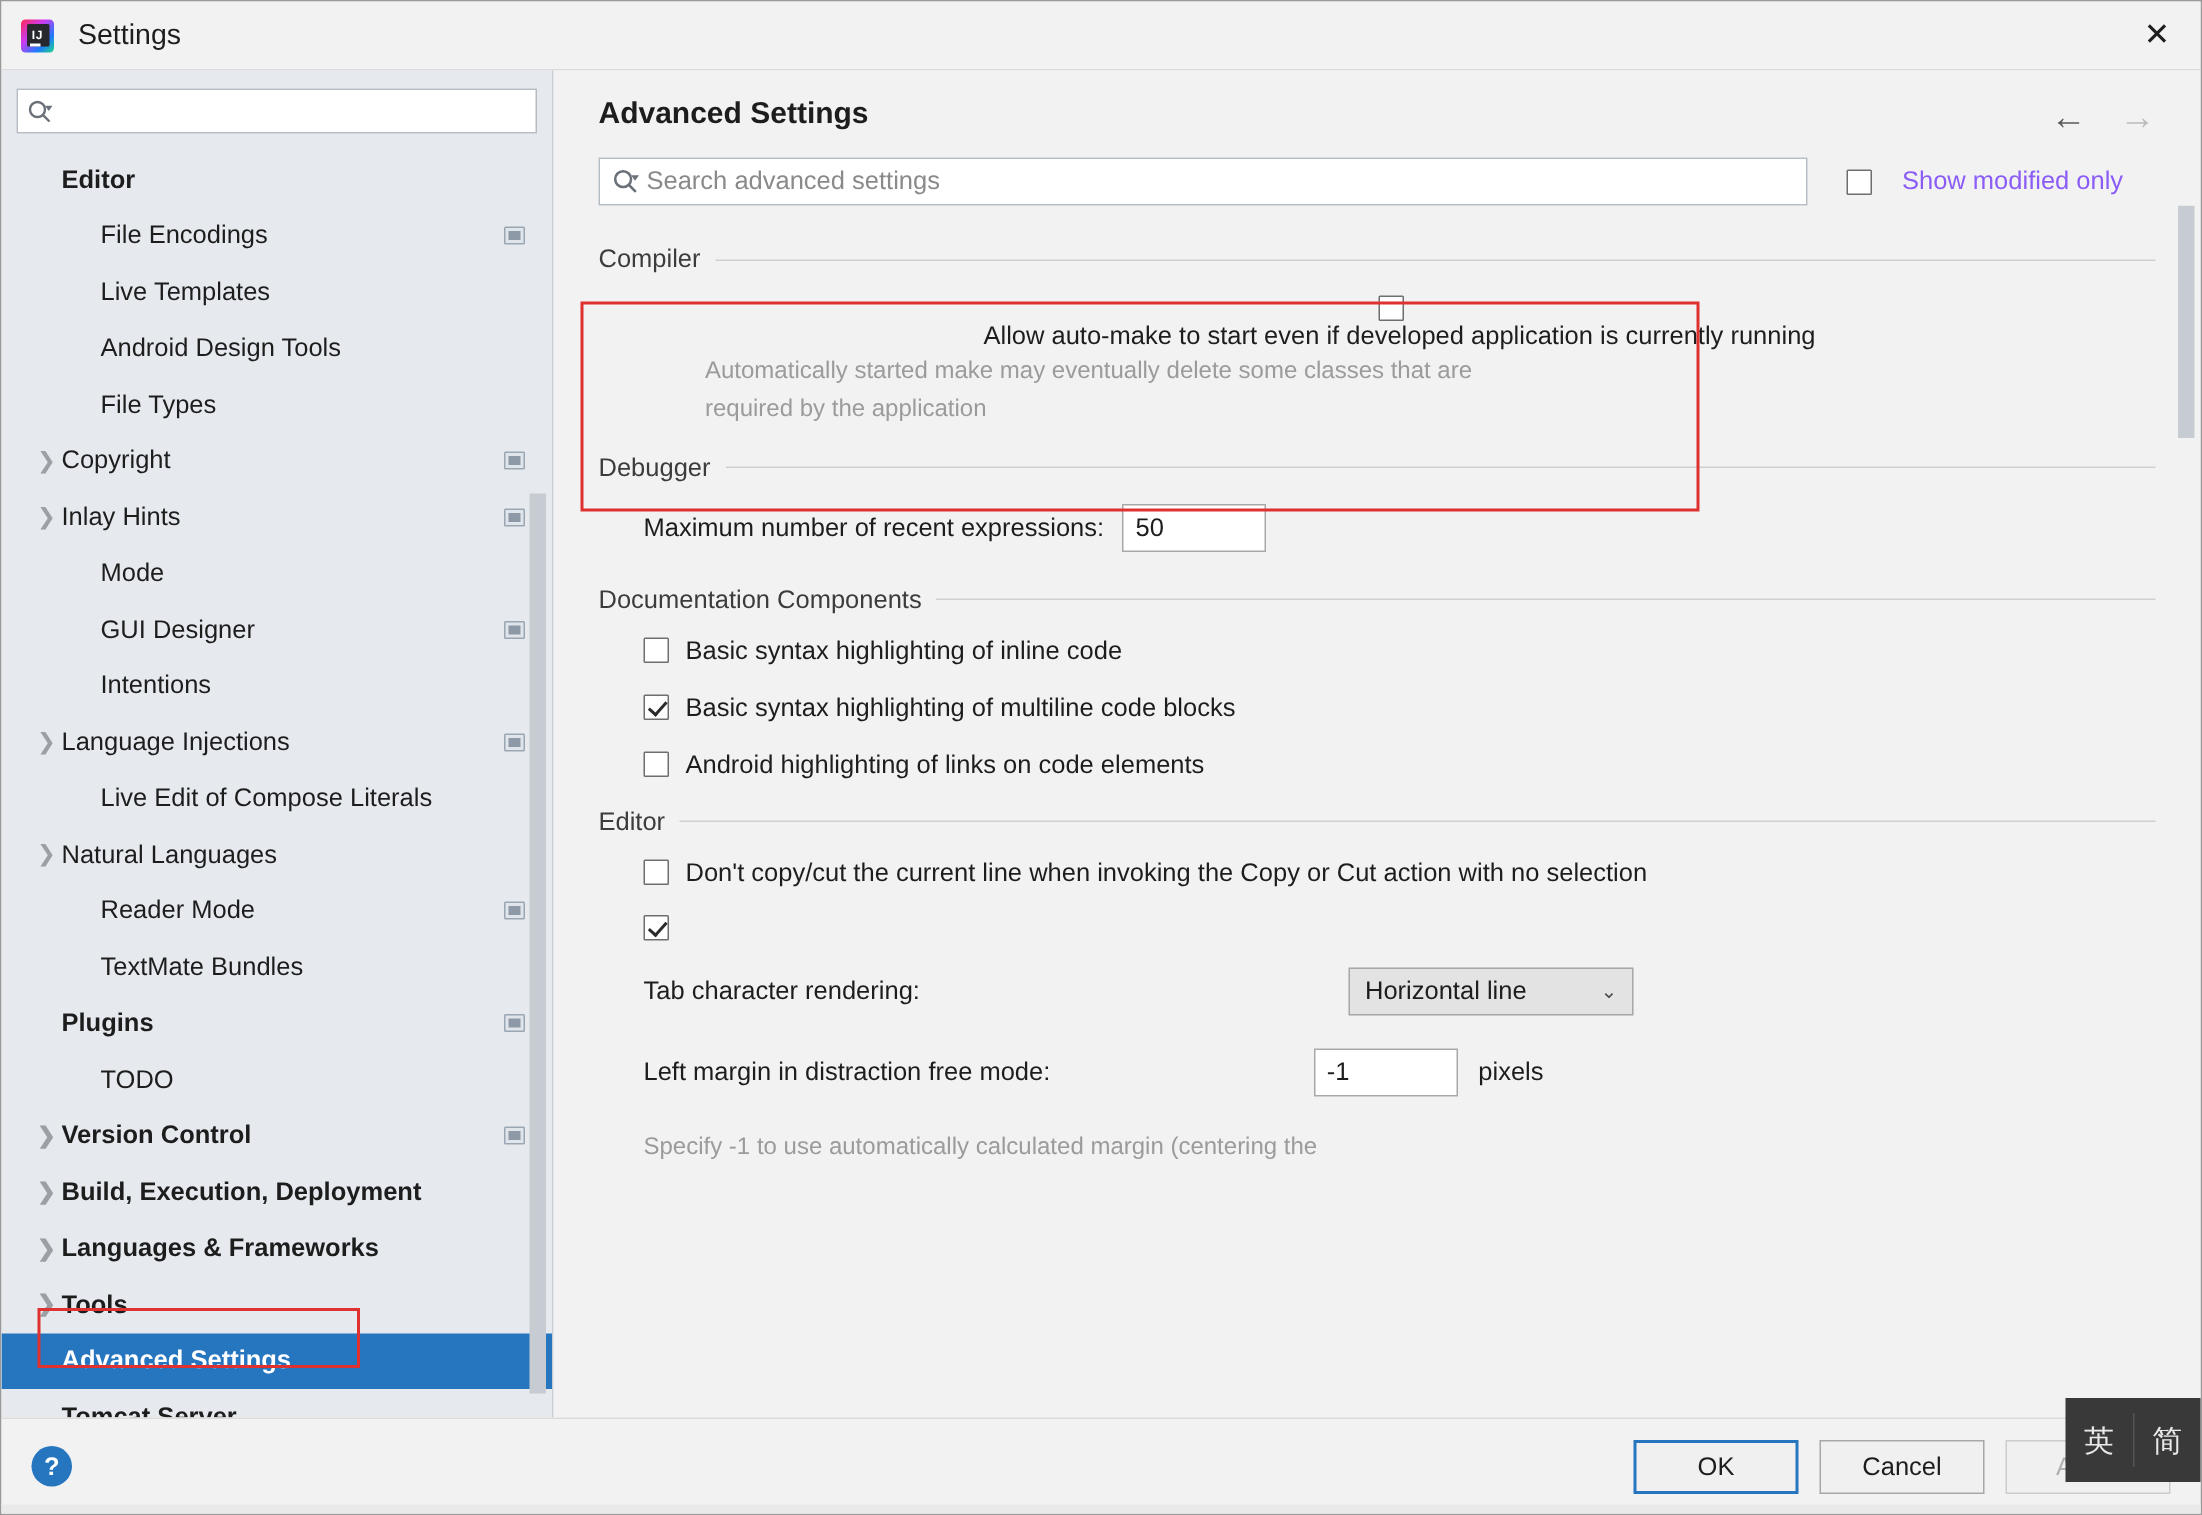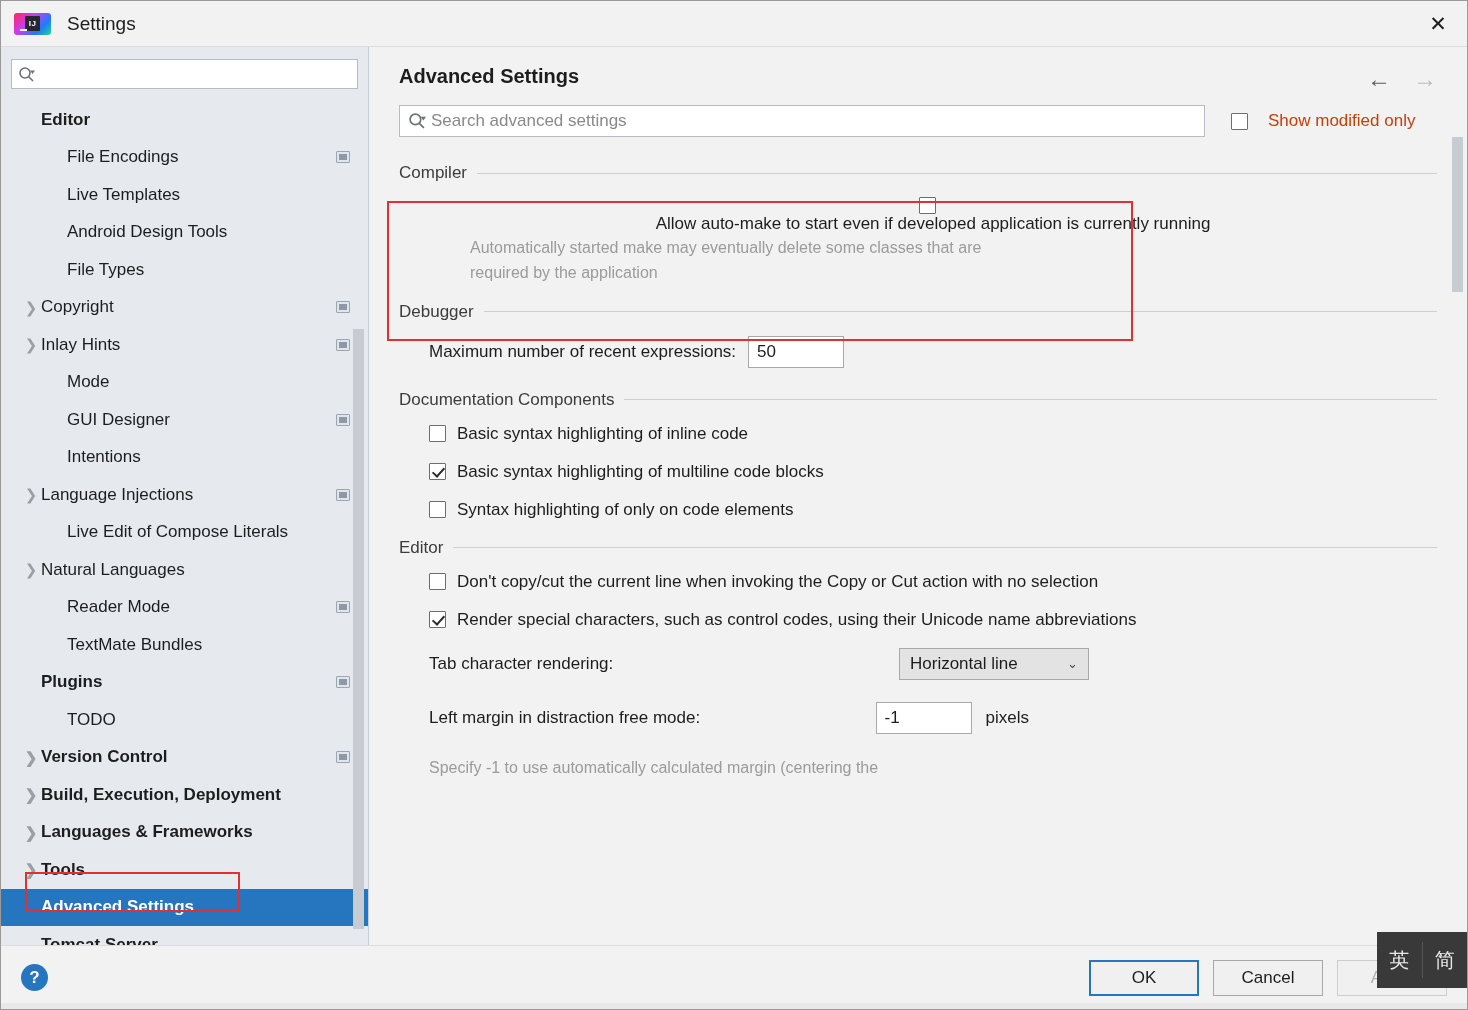--- a/index.html
+++ b/index.html
@@ -20,21 +20,21 @@
 
   
   #titlebar {
     height: 46px; flex: 0 0 46px;
     background: #f2f2f2;
     display: flex; align-items: center;
     border-bottom: 1px solid #dcdcdc;
     position: relative;
   }
   #app-logo {
-    width: 37px; height: 22px; margin-left: 13px;
+    width: 22px; height: 22px; margin-left: 13px;
     border-radius: 3px;
     background: linear-gradient(135deg, #fe2857 0%, #cb3cf4 38%, #1d7bfc 72%, #21d789 100%);
     display: flex; align-items: center; justify-content: center;
     position: relative;
   }
   #app-logo .inner {
     width: 15px; height: 15px; background: #27282e; border-radius: 1px;
     color: #fff; font-size: 8px; font-weight: bold;
     display: flex; align-items: center; justify-content: center;
     letter-spacing: .5px;
@@ -142,21 +142,21 @@
     display: flex; align-items: center; padding: 0 8px;
   }
   #adv-search input {
     border: 0; outline: none; flex: 1; height: 100%;
     font-family: inherit; font-size: 17px; background: transparent;
     margin-left: 5px; color: #1d1d1d;
   }
   #adv-search input::placeholder { color: #8a8a8a; }
   #show-modified {
     margin-left: 26px; display: flex; align-items: center; gap: 9px;
-    font-size: 17px; color: #c2410c; cursor: default;
+    font-size: 17px; color: #8b5cf6; cursor: default;
   }
 
   #content-scroll {
     flex: 1 1 auto; position: relative;
     padding: 0 30px 0 30px; overflow: hidden;
   }
   #content-inner { padding-top: 22px; }
 
   .section { margin-top: 4px; }
   .section-header {
@@ -465,35 +465,34 @@
               <div class="opt-row">
                 <span class="cb"></span>
                 <span>Basic syntax highlighting of inline code</span>
               </div>
               <div class="opt-row">
                 <span class="cb checked"></span>
                 <span>Basic syntax highlighting of multiline code blocks</span>
               </div>
               <div class="opt-row">
                 <span class="cb"></span>
-                <span>Syntax highlighting of only on code elements</span>
+                <span>Android highlighting of links on code elements</span>
               </div>
             </div>
             <div class="section">
               <div class="section-header">
                 <span>Editor</span>
                 <span class="rule"></span>
               </div>
               <div class="opt-row">
                 <span class="cb"></span>
                 <span>Don't copy/cut the current line when invoking the Copy or Cut action with no selection</span>
               </div>
               <div class="opt-row">
                 <span class="cb checked"></span>
-                <span>Render special characters, such as control codes, using their Unicode name abbreviations</span>
               </div>
               <div class="row-align" style="max-width: 690px;">
                 <span class="field-label">Tab character rendering:</span>
                 <span class="combo" style="margin-left: auto; min-width: 190px;">
                   <span>Horizontal line</span>
                   <span class="caret">⌄</span>
                 </span>
               </div>
               <div class="row-align" style="max-width: 630px;">
                 <span class="field-label">Left margin in distraction free mode:</span>

